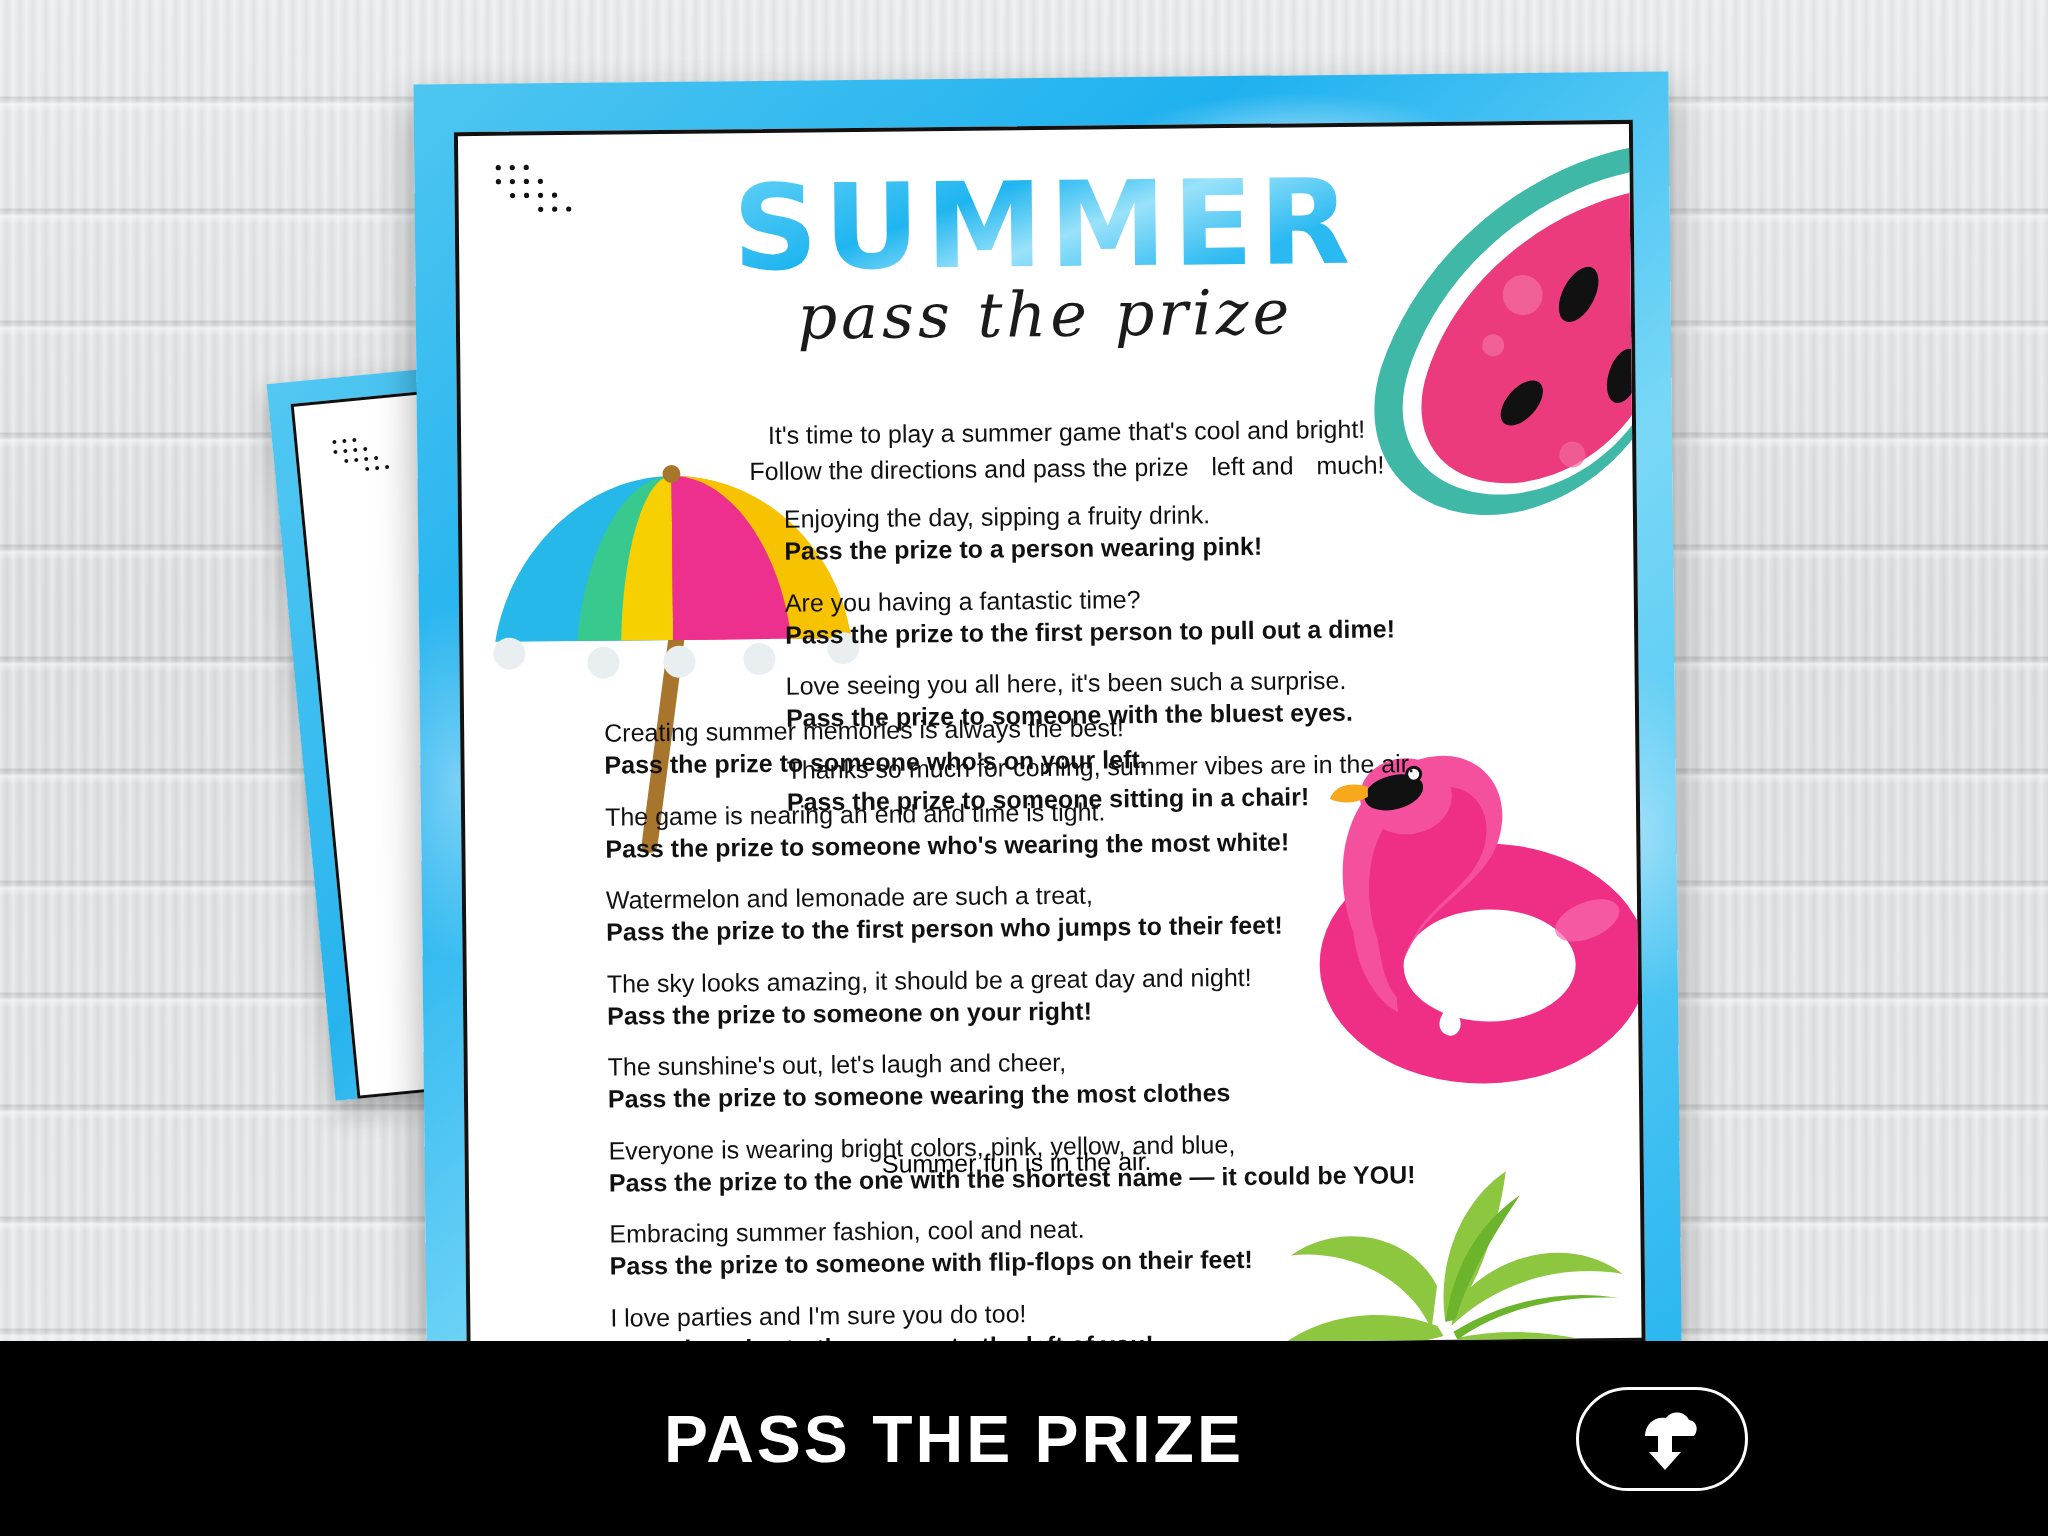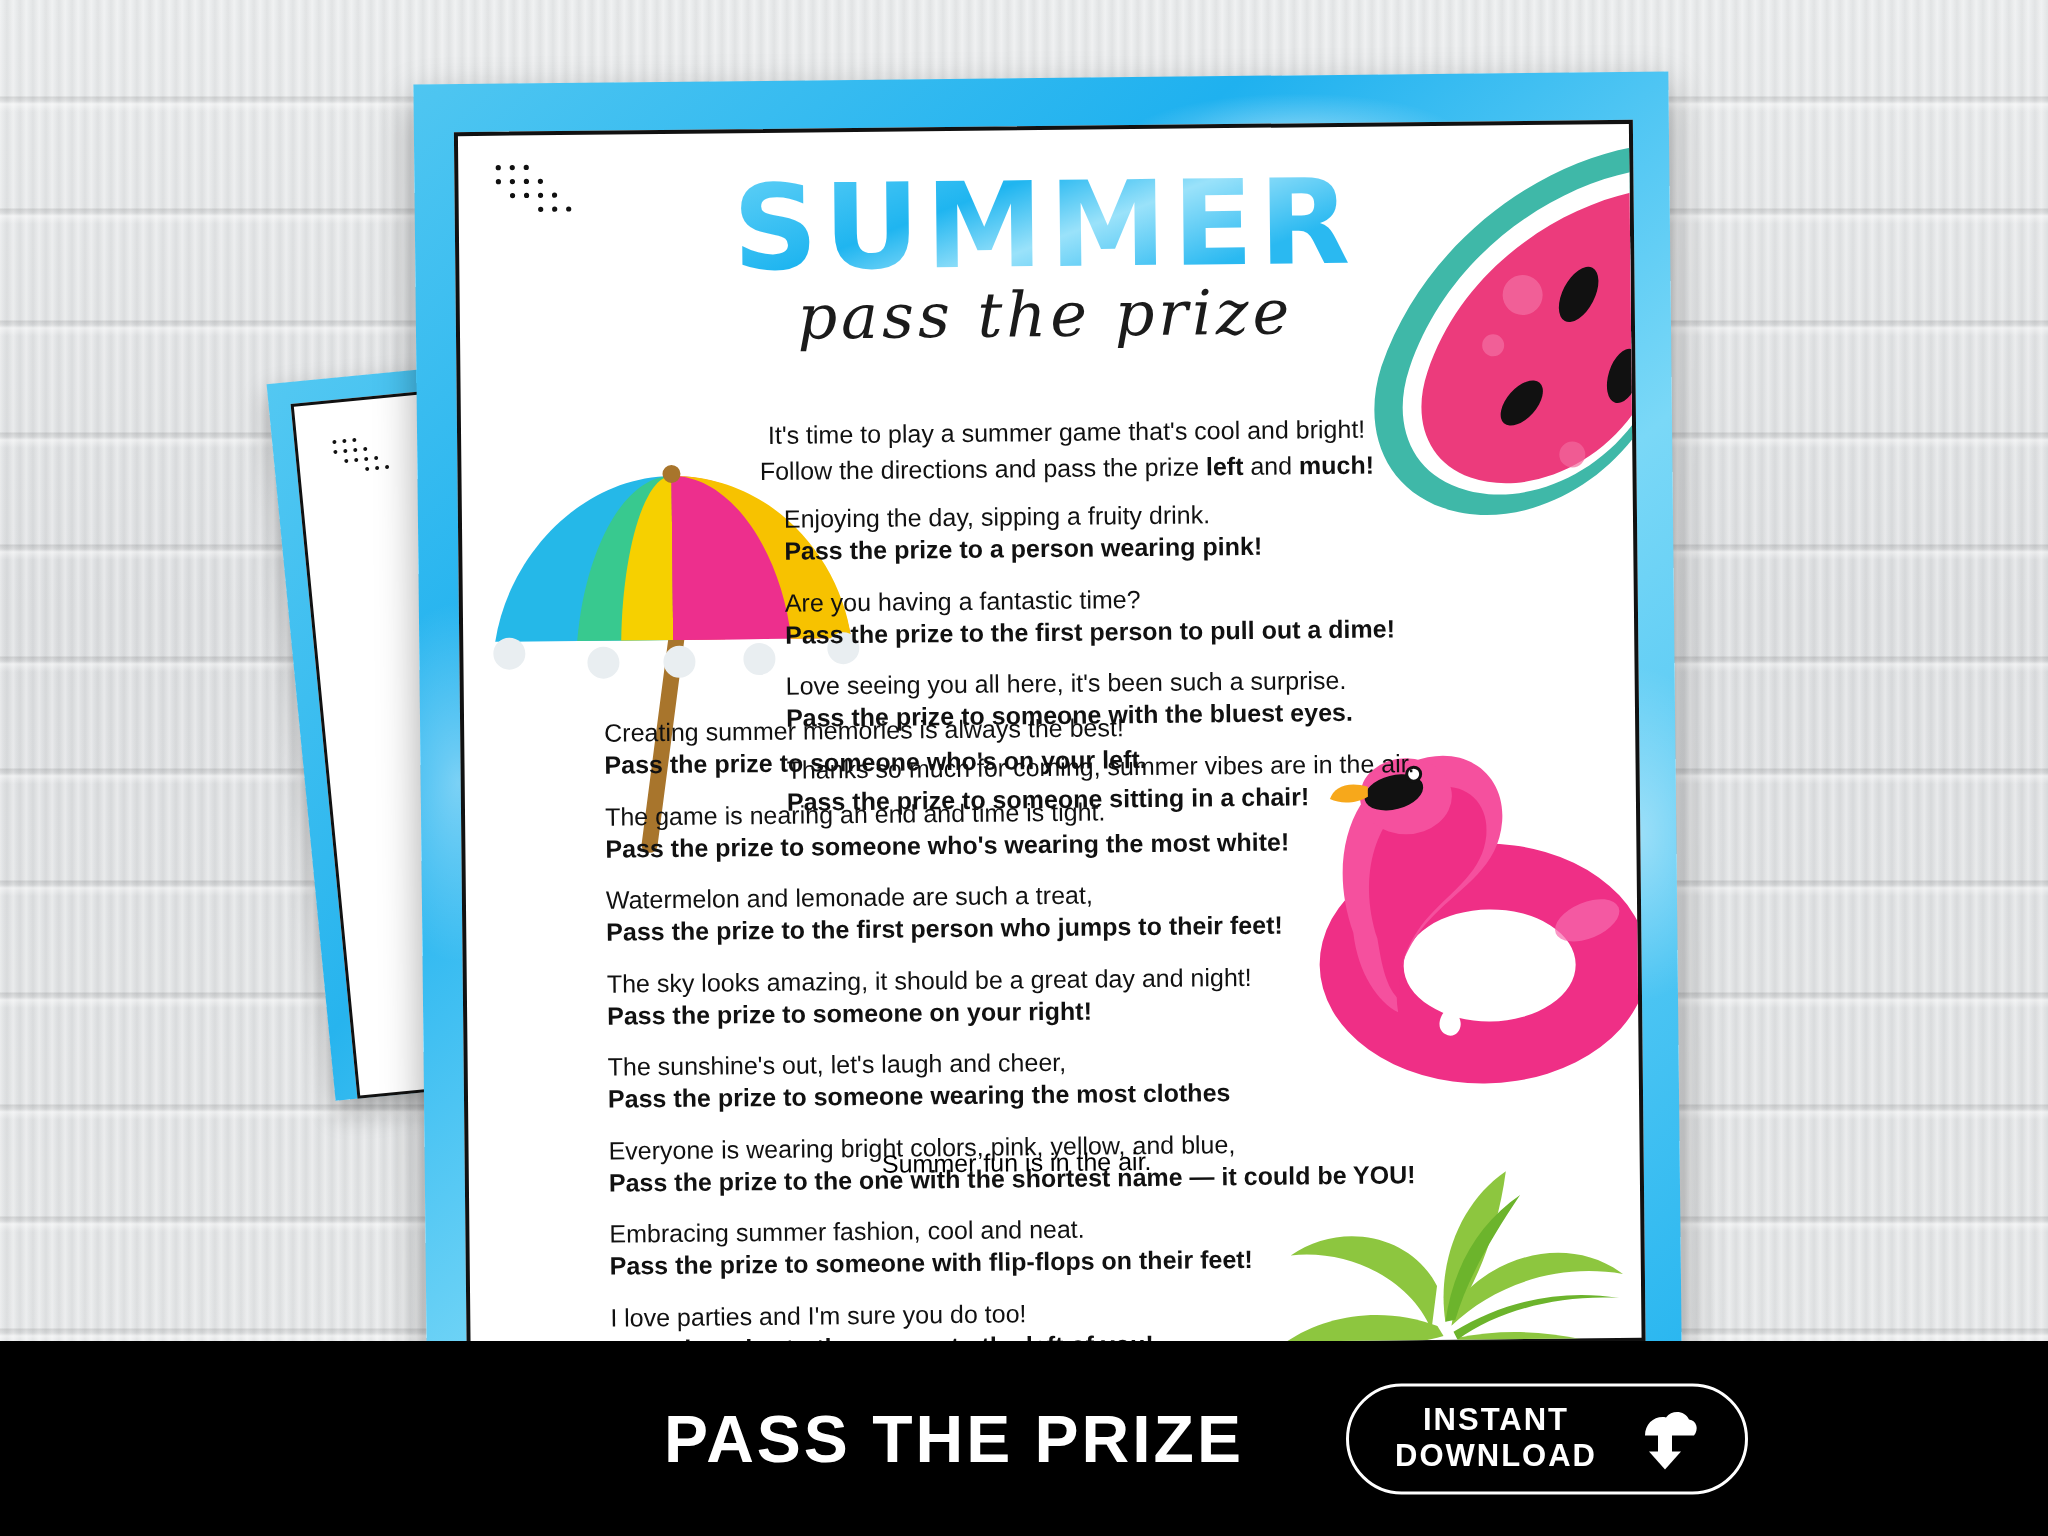--- a/index.html
+++ b/index.html
@@ -131,21 +131,21 @@
   }
 
   #intro {
     position:absolute; left:180px; right:140px; top:285px;
     text-align:center;
     font-family:"Liberation Sans", sans-serif;
     font-size:25px;
     color:#111;
     line-height:1.42;
   }
-  #intro b { font-weight:bold; }
+  #intro b { font-weight:normal;margin-left:16px; }
 
   .verse {
     font-family:"Liberation Sans", sans-serif;
     color:#111;
     margin-bottom:19px;
   }
   .verse .line1 { font-size:25px; line-height:1.28; }
   .verse .line2 { font-size:25px; line-height:1.3; font-weight:bold; }
 
   #verses-indented {
@@ -378,23 +378,19 @@
       <div class="line1" style="font-size:25px;">Summer fun is in the air.</div>
     </div>
 
   </div>
 </div>
 
 <div id="banner">
   <div id="banner-title">PASS THE PRIZE</div>
 
   <div id="download-pill">
-    <div id="download-text">
-      <div>INSTANT</div>
-      <div>DOWNLOAD</div>
-    </div>
     <svg width="74" height="66" viewBox="0 0 74 66">
       <path d="M20 30 C20 18 30 10 41 12 C47 4 60 5 64 14 C72 15 74 24 69 30 Z" fill="#fff"></path>
       <rect x="33" y="26" width="14" height="22" fill="#fff"></rect>
       <path d="M24 46 L40 64 L56 46 Z" fill="#fff"></path>
     </svg>
   </div>
 </div>
 
 </body></html>

